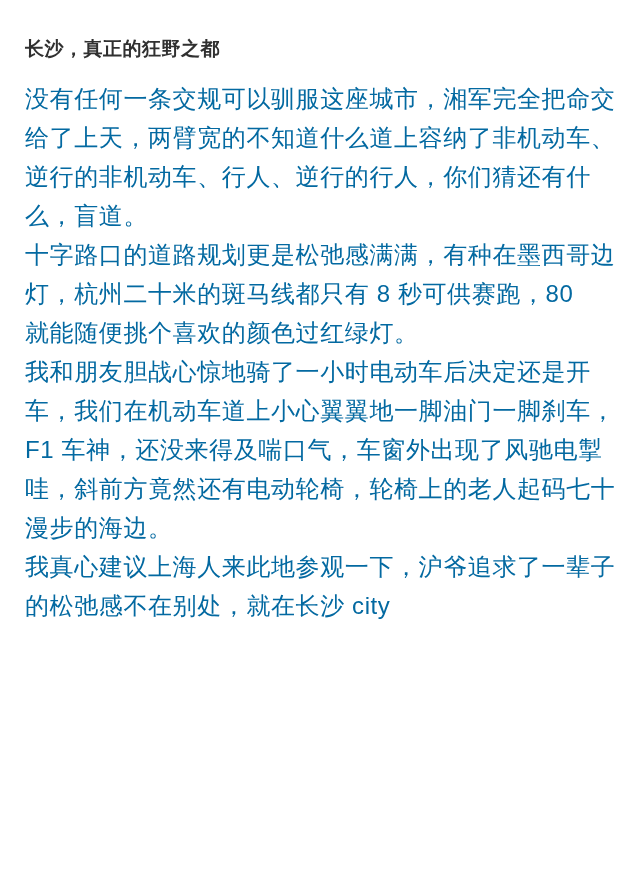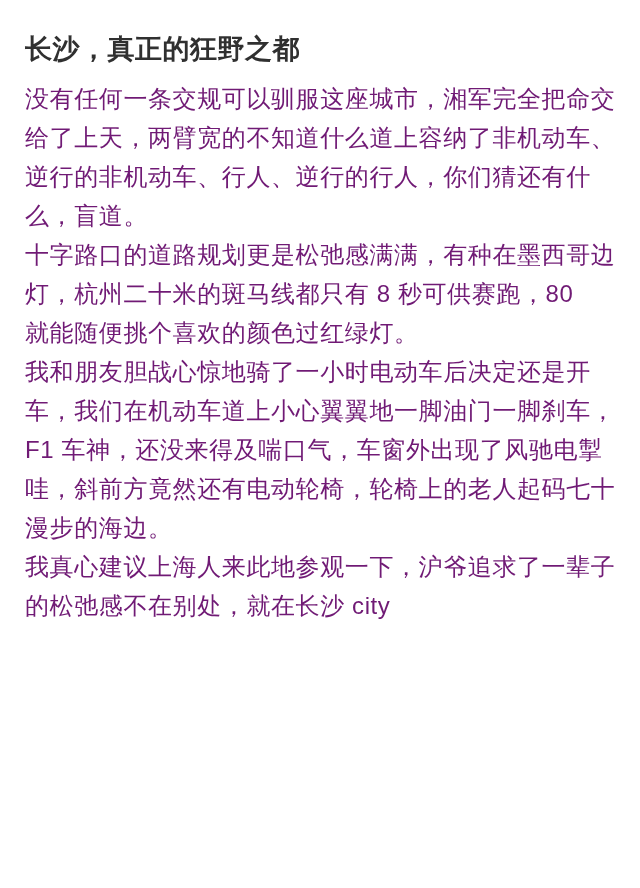--- a/index.html
+++ b/index.html
@@ -14,32 +14,32 @@
   }
   .article {
     box-sizing: border-box;
     width: 640px;
     height: 888px;
     padding: 32px 20px 0 25px;
     font-family: "Liberation Sans", "DejaVu Sans", sans-serif;
     background: #ffffff;
   }
   .article-title {
-    font-size: 27px;
+    font-size: 19px;
     line-height: 34px;
     font-weight: 700;
     color: #303030;
     letter-spacing: 0.5px;
     margin: 0 0 13px 0;
   }
   .article-line {
     font-size: 24px;
     line-height: 39px;
     font-weight: 400;
-    color: #701a75;
+    color: #0369a1;
     letter-spacing: 0.6px;
     white-space: nowrap;
   }
 </style>
 </head>
 <body>
 
 <div class="article">
   <h1 class="article-title">长沙，真正的狂野之都</h1>
   <div class="article-body">

